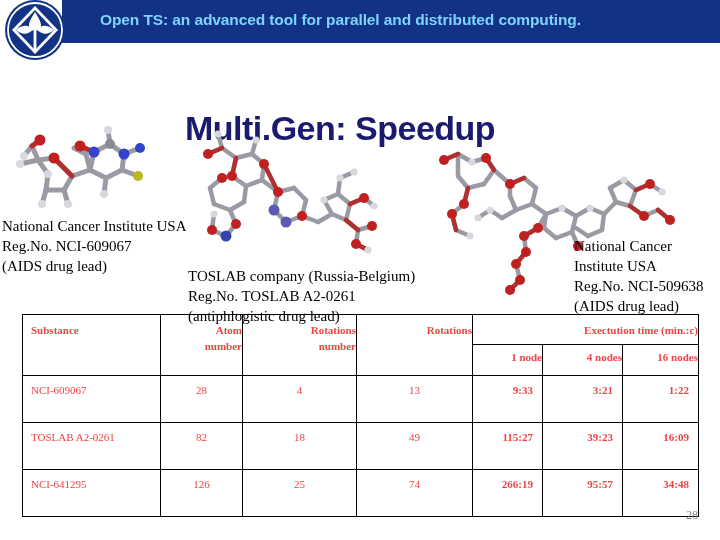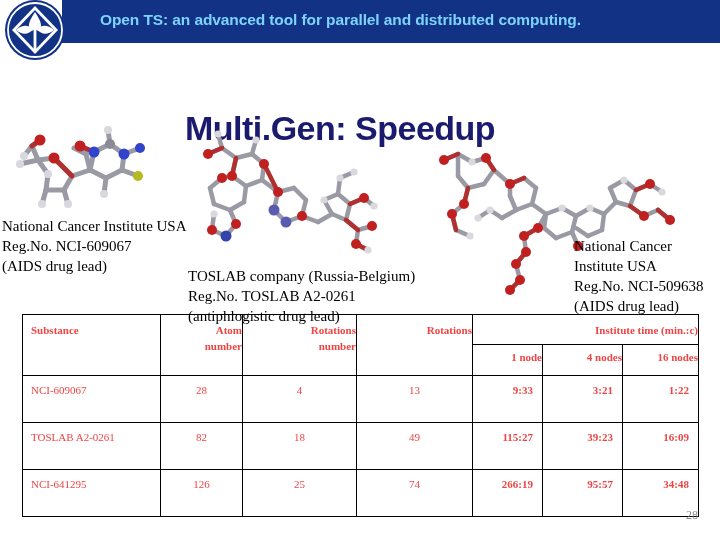--- a/index.html
+++ b/index.html
@@ -405,21 +405,21 @@
     <col style="width:76px">
   </colgroup>
   <thead>
     <tr>
       <th class="left-head hdr-top" rowspan="2">Substance</th>
       <th class="hdr-top" rowspan="2" style="white-space:pre-line">Atom
 number</th>
       <th class="hdr-top" rowspan="2" style="white-space:pre-line">Rotations
 number</th>
       <th class="hdr-top" rowspan="2">Rotations</th>
-      <th class="hdr-top" colspan="3" style="height:22px">Institute time (min.:c)</th>
+      <th class="hdr-top" colspan="3" style="height:22px">Exectution time (min.:c)</th>
     </tr>
     <tr>
       <th class="hdr-sub">1 node</th>
       <th class="hdr-sub">4 nodes</th>
       <th class="hdr-sub">16 nodes</th>
     </tr>
   </thead>
   <tbody>
     <tr>
       <td class="c-name">NCI-609067</td>

